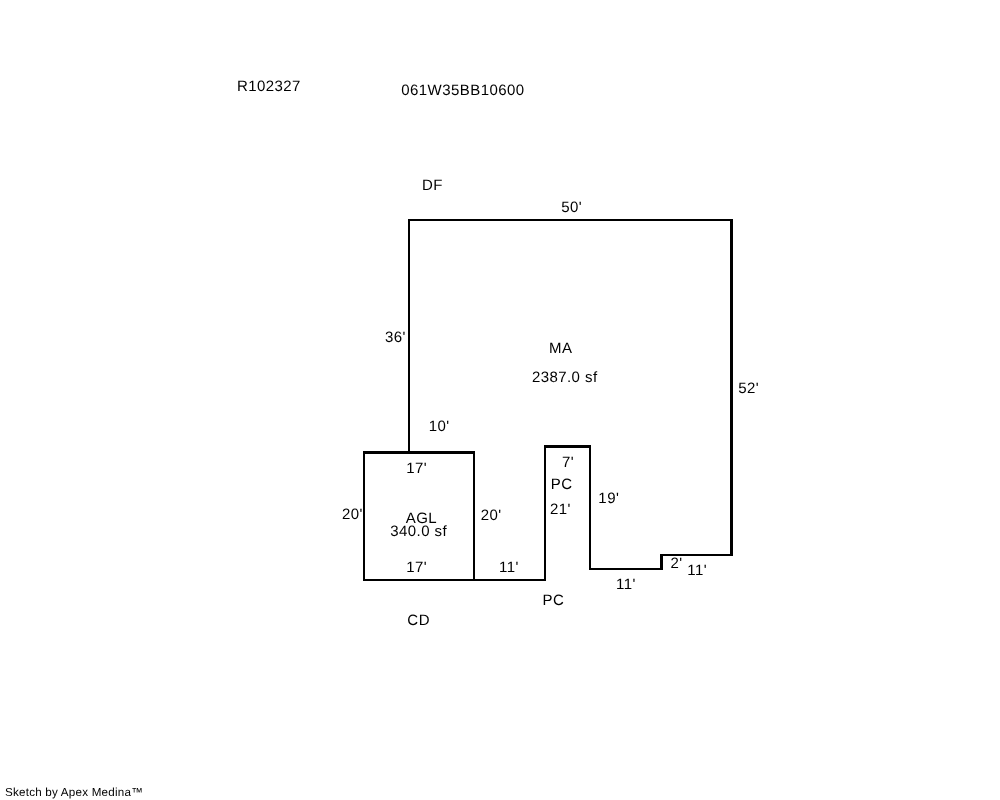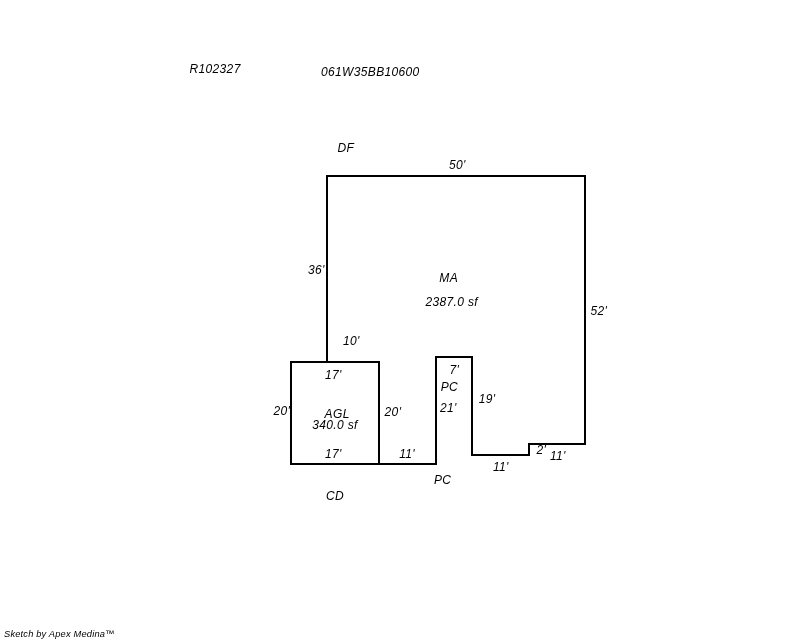--- a/index.html
+++ b/index.html
@@ -1,16 +1,16 @@
 <!DOCTYPE html>
 <html><head>
 <meta charset="utf-8">
 <style>
   html,body{margin:0;padding:0;background:#ffffff;}
-  .page{position:relative;width:800px;height:640px;background:#ffffff;overflow:hidden;font-style:italic;}
+  .page{position:relative;width:800px;height:640px;background:#ffffff;overflow:hidden;}
   svg text{font-family:"Liberation Sans",sans-serif;font-size:12px;fill:#000000;letter-spacing:0.35px;}
 </style>
 </head>
 <body>
 <div class="page">
 <svg width="800" height="640" viewBox="0 0 800 640" xmlns="http://www.w3.org/2000/svg">
 
   <text x="189.5" y="73.2">R102327</text>
 
   <text x="321" y="76">061W35BB10600</text>

